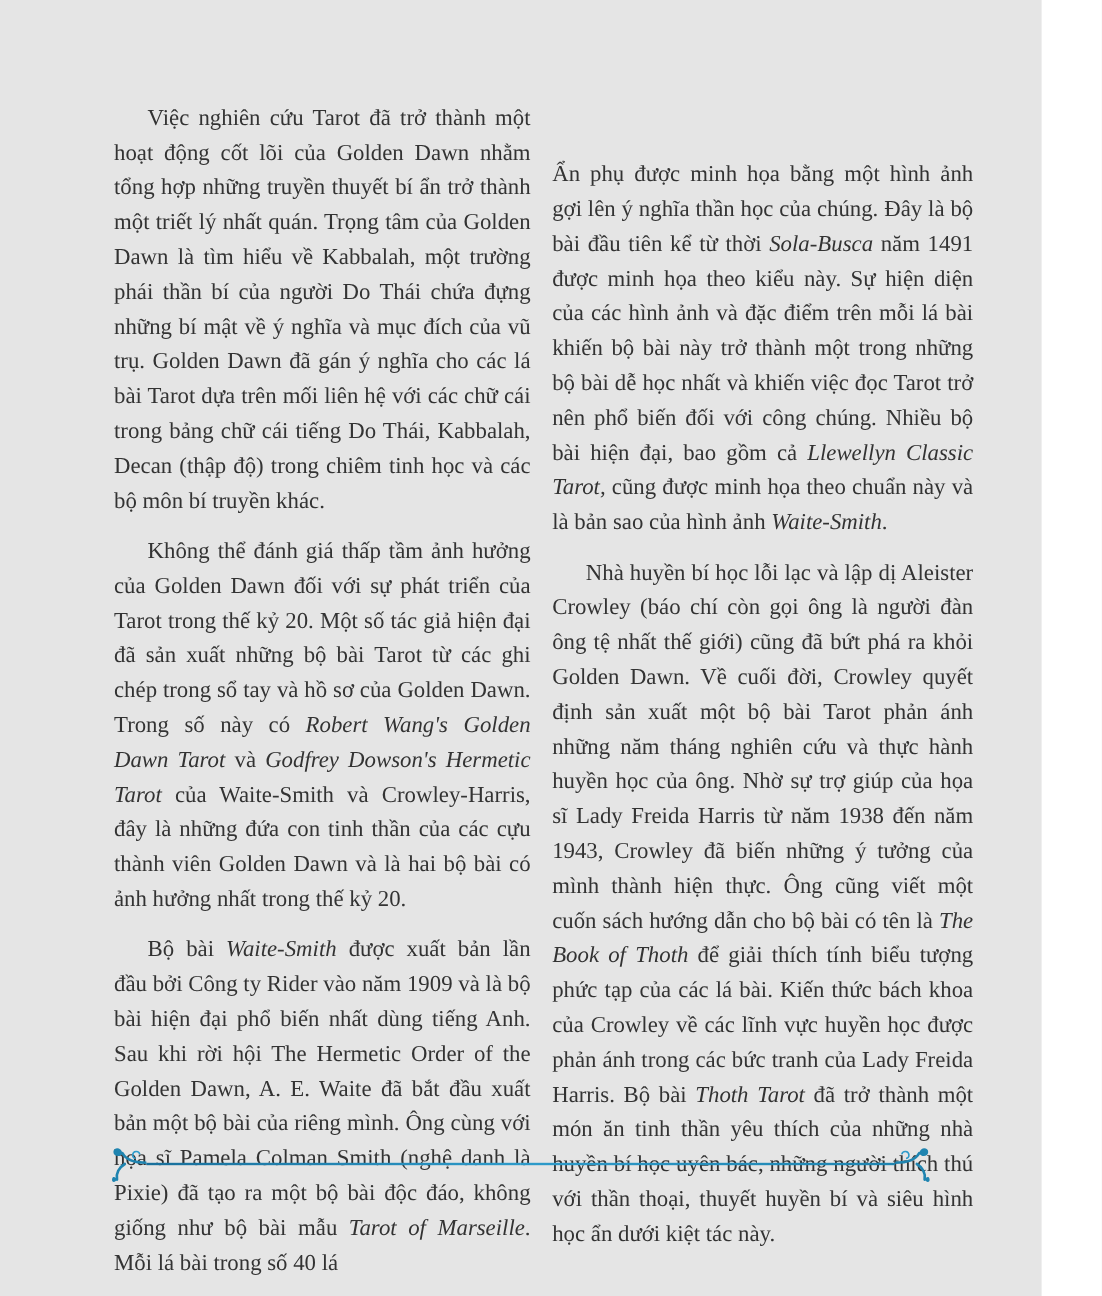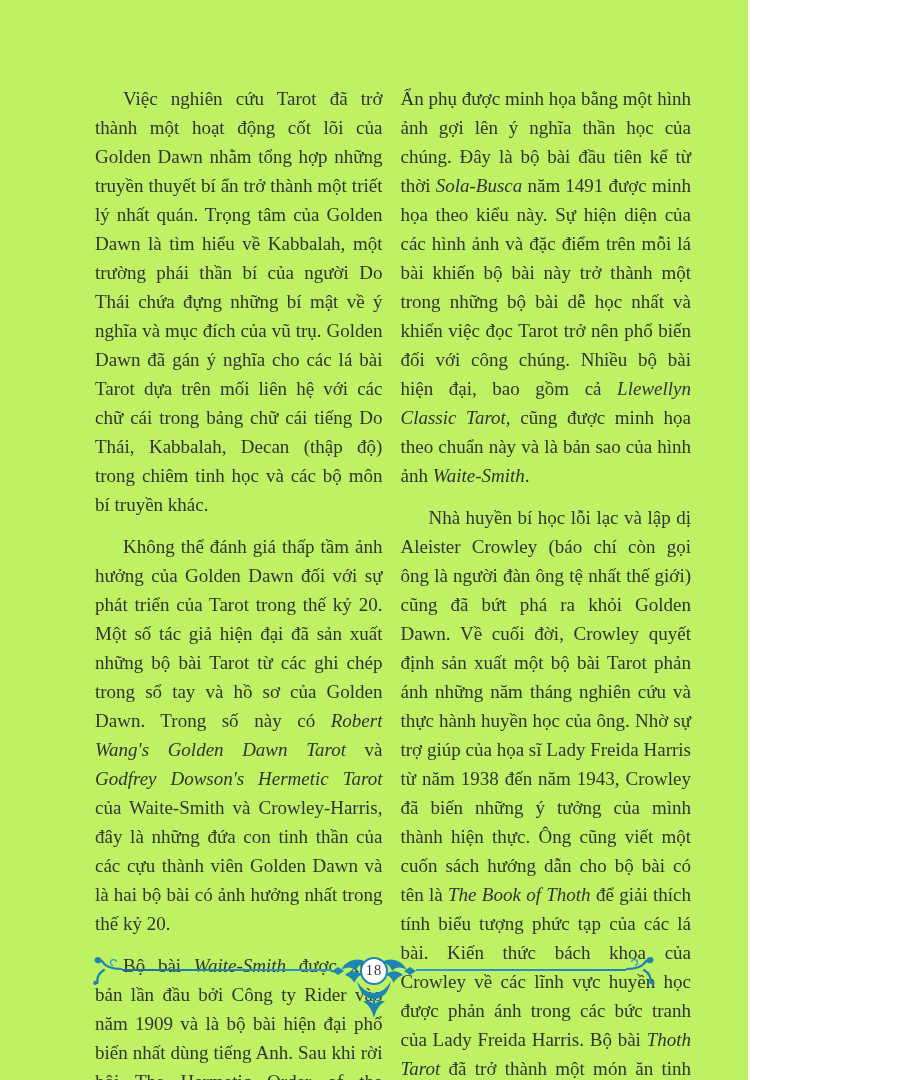--- a/index.html
+++ b/index.html
@@ -4,33 +4,33 @@
 <style>
   :root{
     --heading:#2a8e8c;
     --rule:#1f84b0;
     --body:#333333;
     --footer-text:#3a3a3a;
   }
   html,body{margin:0;padding:0;background:#ffffff;}
   .page{
     position:relative;
-    width:748px;height:1080px;
-    background:#bef264;
+    width:868px;height:1080px;
+    background:#e5e5e5;
     overflow:hidden;
     font-family:"Liberation Serif","DejaVu Serif",serif;
   }
   .columns{
     display:flex;
     gap:18px;
     padding:84px 57px 0 95px;
     box-sizing:border-box;
   }
   .column{width:372px;}
-  .column.right{width:376px;}
+  .column.right{width:376px;margin-top:47px;}
   .column p{
     margin:0 0 13px 0;
     font-size:19px;
     line-height:29px;
     text-align:justify;
     color:var(--body);
     text-indent:28px;
   }
   .column p.no-indent{text-indent:0;}
   .column h2{
@@ -112,41 +112,20 @@
       <svg class="end-flourish" viewBox="0 0 30 34" xmlns="http://www.w3.org/2000/svg">
         <path d="M30,16 C20,16 13,13.5 10,8" fill="none" stroke="#1f84b0" stroke-width="2.2" stroke-linecap="round"></path>
         <path d="M10,8 C9,2.5 2.5,3 2.5,7 C2.5,11 8.5,11.5 10,8 Z" fill="#1f84b0"></path>
         <path d="M12,17 C7,20 4.5,25 5.5,30" fill="none" stroke="#1f84b0" stroke-width="2.2" stroke-linecap="round"></path>
         <path d="M5.5,30 C3.5,33.5 0.5,32 1.5,29 C2.3,26.8 4.5,27.8 5.5,30 Z" fill="#1f84b0"></path>
         <path d="M21,12.5 a3,3 0 1 1 3.5,-3.5" fill="none" stroke="#2e9bca" stroke-width="1.3"></path>
       </svg>
 
       <div class="rule-line"></div>
 
-      <div class="ornament">
-        <svg class="ornament-svg" viewBox="0 0 84 64" xmlns="http://www.w3.org/2000/svg">
-          <g fill="#1f84b0">
-            <path d="M0,16 L6,12 L12,16 L6,20 Z"></path>
-            <path d="M72,16 L78,12 L84,16 L78,20 Z"></path>
-            <g>
-              <path d="M9,15 C14,5 26,1.5 34,7 C28,9 25,12 24,16 C19.5,11 14,12 9,15 Z"></path>
-              <path d="M13,20 C18,15 26,15 30,20 C26,21 23.5,24 22.5,28 C19.5,23 16,21 13,20 Z"></path>
-            </g>
-            <g transform="translate(84,0) scale(-1,1)">
-              <path d="M9,15 C14,5 26,1.5 34,7 C28,9 25,12 24,16 C19.5,11 14,12 9,15 Z"></path>
-              <path d="M13,20 C18,15 26,15 30,20 C26,21 23.5,24 22.5,28 C19.5,23 16,21 13,20 Z"></path>
-            </g>
-            <path d="M25,26 C29.5,34 36,38 42,38 C48,38 54.5,34 59,26 C56.5,38.5 49.5,44 42,44 C34.5,44 27.5,38.5 25,26 Z"></path>
-            <path d="M42,63 C40,54 35.5,48.5 31,46.5 C35.5,44.5 40,46.8 42,50 C44,46.8 48.5,44.5 53,46.5 C48.5,48.5 44,54 42,63 Z"></path>
-            <path d="M42,60 C40,53 40,46.5 42,41.5 C44,46.5 44,53 42,60 Z"></path>
-          </g>
-          <circle cx="42" cy="16" r="13" fill="#ffffff" stroke="#1f84b0" stroke-width="2"></circle>
-        </svg>
-        <span class="page-number">18</span>
-      </div>
 
       <div class="rule-line second"></div>
 
       <svg class="end-flourish right" viewBox="0 0 30 34" xmlns="http://www.w3.org/2000/svg">
         <path d="M30,16 C20,16 13,13.5 10,8" fill="none" stroke="#1f84b0" stroke-width="2.2" stroke-linecap="round"></path>
         <path d="M10,8 C9,2.5 2.5,3 2.5,7 C2.5,11 8.5,11.5 10,8 Z" fill="#1f84b0"></path>
         <path d="M12,17 C7,20 4.5,25 5.5,30" fill="none" stroke="#1f84b0" stroke-width="2.2" stroke-linecap="round"></path>
         <path d="M5.5,30 C3.5,33.5 0.5,32 1.5,29 C2.3,26.8 4.5,27.8 5.5,30 Z" fill="#1f84b0"></path>
         <path d="M21,12.5 a3,3 0 1 1 3.5,-3.5" fill="none" stroke="#2e9bca" stroke-width="1.3"></path>
       </svg>

